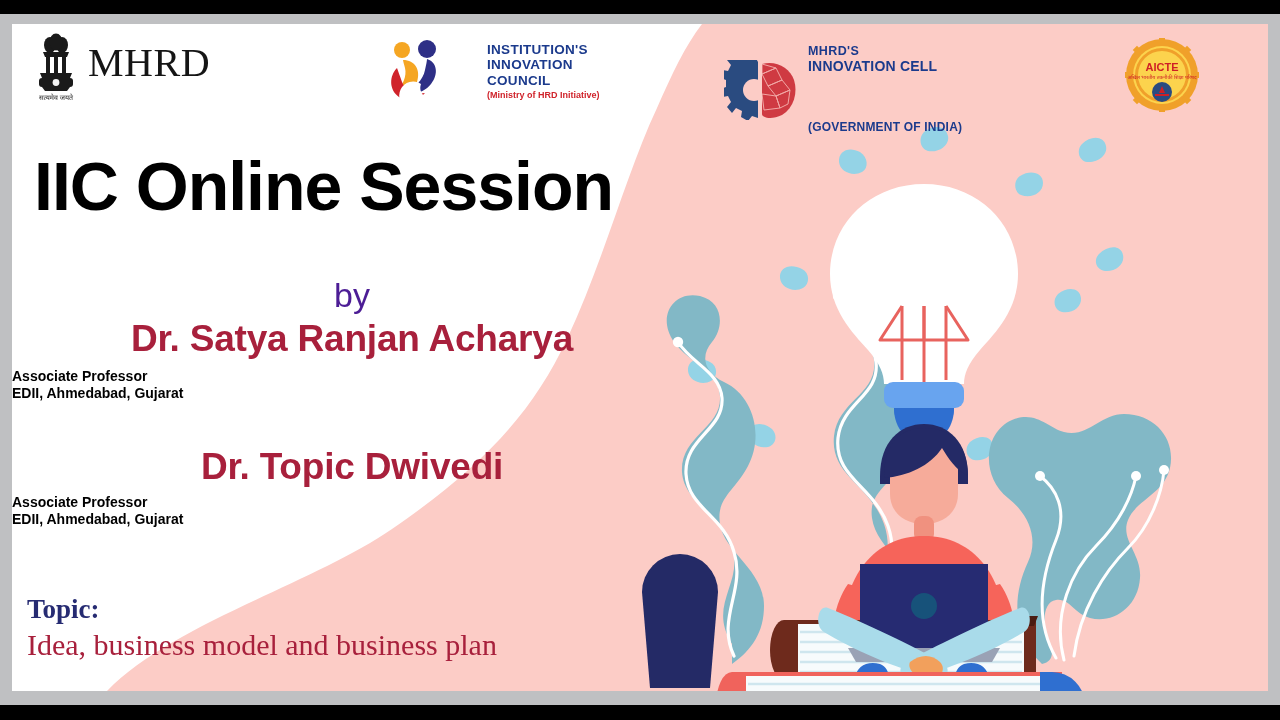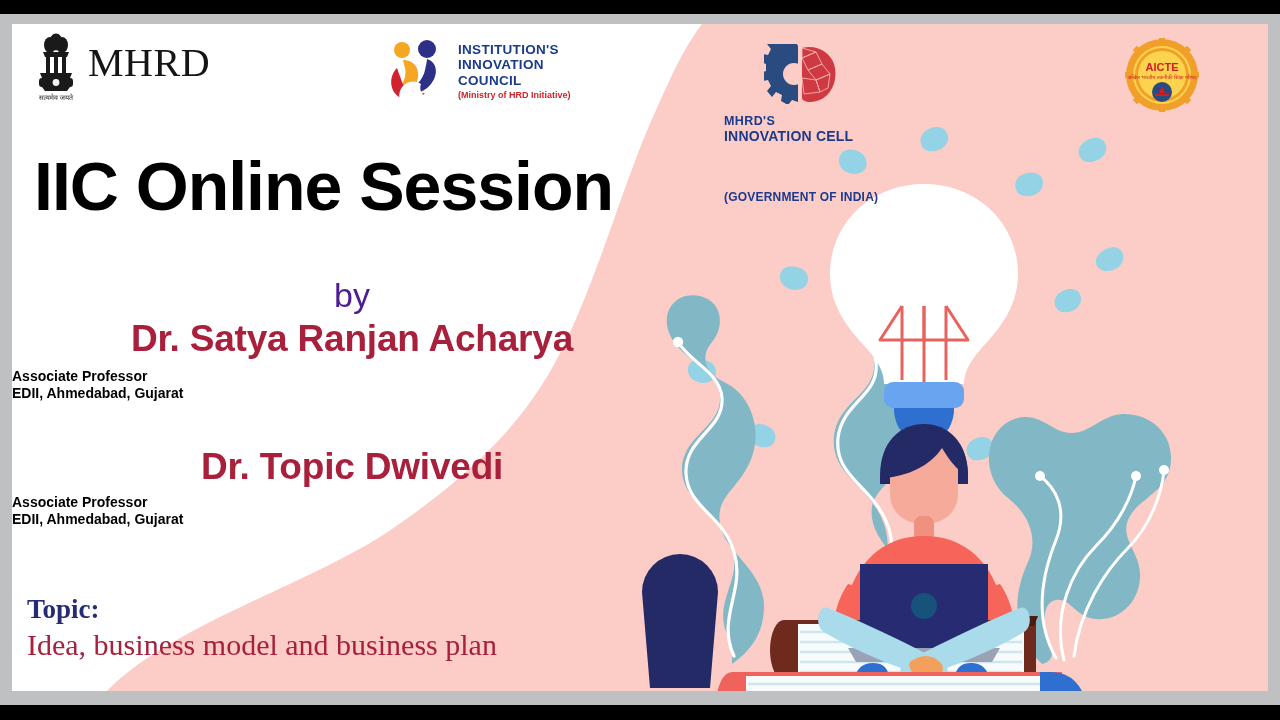--- a/index.html
+++ b/index.html
@@ -31,25 +31,25 @@
   .logo-mhrd{ position:absolute; left:22px; top:8px; display:flex; align-items:center; gap:10px; }
   .emblem{ width:44px; height:72px; }
   .mhrd-text{
     font-family:"Liberation Serif", serif;
     font-size:40px; color:#151515; letter-spacing:.5px; line-height:1;
     padding-bottom:10px;
   }
 
   .logo-iic{ position:absolute; left:375px; top:14px; display:flex; align-items:center; gap:9px; }
   .iic-mark{ width:62px; height:66px; }
-  .iic-text{ line-height:1.12; }
+  .iic-text{ line-height:1.12;margin-left:29px; }
   .iic-text .l{ font-size:13.5px; font-weight:bold; color:#1b3a8c; letter-spacing:.3px; }
   .iic-text .sub{ font-size:9px; font-weight:bold; color:#d0232b; margin-top:2px; }
 
-  .logo-cell{ position:absolute; left:712px; top:20px; display:flex; align-items:center; gap:10px;flex-direction:column; }
+  .logo-cell{ position:absolute; left:712px; top:20px; display:flex; align-items:center; gap:10px; }
   .cell-mark{ width:74px; height:60px; }
   .cell-text{ line-height:1.15; }
   .cell-text .t1{ font-size:12.5px; font-weight:bold; color:#1b3a8c; letter-spacing:.4px; }
   .cell-text .t2{ font-size:14px; font-weight:bold; color:#1b3a8c; letter-spacing:.2px; }
   .cell-text .t3{ font-size:12px; font-weight:bold; color:#1b3a8c; letter-spacing:.2px;margin-top:47px; }
 
   .logo-aicte{ position:absolute; left:1113px; top:14px; width:74px; height:74px; }
 
   
   .title{

